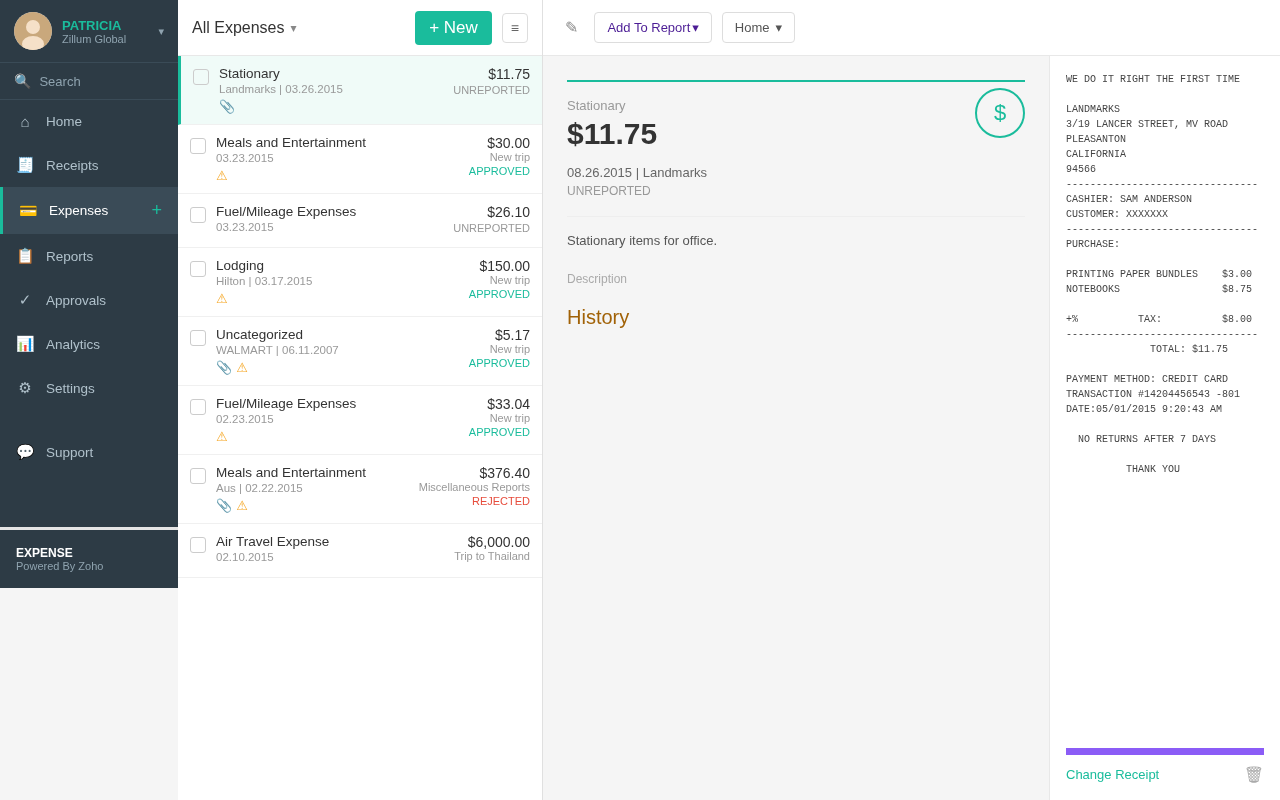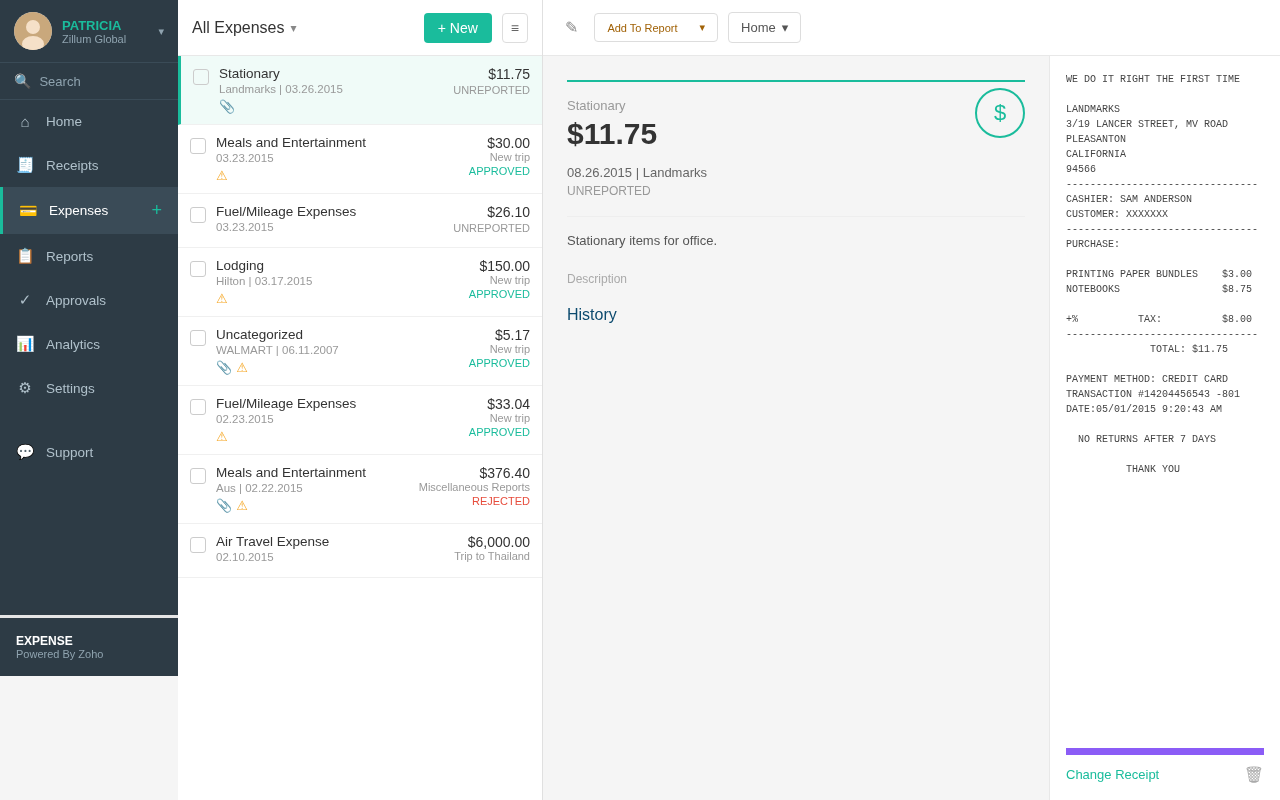--- a/index.html
+++ b/index.html
@@ -5,21 +5,21 @@
     * { box-sizing: border-box; margin: 0; padding: 0; }
     body { font-family: -apple-system, BlinkMacSystemFont, 'Segoe UI', Arial, sans-serif; background: #f5f5f5; display: flex; height: 800px; overflow: hidden; font-size: 13px; }
 
     
     #sidebar {
       width: 178px;
       min-width: 178px;
       background: #2d3b45;
       display: flex;
       flex-direction: column;
-      height: 676px;
+      height: 588px;
       color: #fff;
     }
     #user-section {
       display: flex;
       align-items: center;
       padding: 12px 14px;
       border-bottom: 1px solid #3a4b57;
       cursor: pointer;
     }
     #user-avatar {
@@ -109,21 +109,21 @@
       color: #333;
       margin-right: 6px;
     }
     #dropdown-arrow { color: #888; font-size: 12px; margin-right: auto; }
     #new-btn {
       background: #1abc9c;
       color: #fff;
       border: none;
       border-radius: 4px;
       padding: 7px 14px;
-      font-size: 14px;
+      font-size: 17px;
       cursor: pointer;
       display: flex;
       align-items: center;
       gap: 5px;
       margin-right: 10px;
     }
     #hamburger-btn {
       background: none;
       border: 1px solid #ddd;
       border-radius: 4px;
@@ -191,26 +191,26 @@
       cursor: pointer;
       color: #888;
       font-size: 16px;
       padding: 6px;
     }
     #add-to-report-btn {
       background: #fff;
       border: 1px solid #ddd;
       border-radius: 4px;
       padding: 7px 12px;
-      font-size: 11px;
-      cursor: pointer;
-      color: #a16207;
-      display: flex;
-      align-items: center;
-      gap: 22px;
+      font-size: 13px;
+      cursor: pointer;
+      color: #4c1d95;
+      display: flex;
+      align-items: center;
+      gap: 2px;
     }
     #more-btn {
       background: #fff;
       border: 1px solid #ddd;
       border-radius: 4px;
       padding: 7px 12px;
       font-size: 13px;
       cursor: pointer;
       color: #555;
       display: flex;
@@ -254,21 +254,21 @@
 
     #detail-meta { color: #666; font-size: 13px; margin: 14px 0 4px; }
     #detail-status-badge { color: #999; font-size: 12px; margin-bottom: 18px; }
 
     #detail-divider { border: none; border-top: 1px solid #eee; margin: 16px 0; }
 
     #description-label { color: #aaa; font-size: 12px; margin-bottom: 6px; }
     #description-text { color: #555; font-size: 13px; margin-bottom: 24px; }
 
     #history-section { margin-top: 20px; }
-    #history-title { font-size: 16px; font-weight: 500; color: #0c4a6e; margin-bottom: 14px; }
+    #history-title { font-size: 20px; font-weight: 500; color: #a16207; margin-bottom: 14px; }
     .history-item {
       display: flex;
       align-items: flex-start;
       gap: 12px;
       margin-bottom: 10px;
     }
     .history-time { color: #999; font-size: 12px; min-width: 130px; }
     .history-doc-icon { color: #aaa; font-size: 14px; }
     .history-desc { color: #777; font-size: 13px; font-style: italic; }
 

